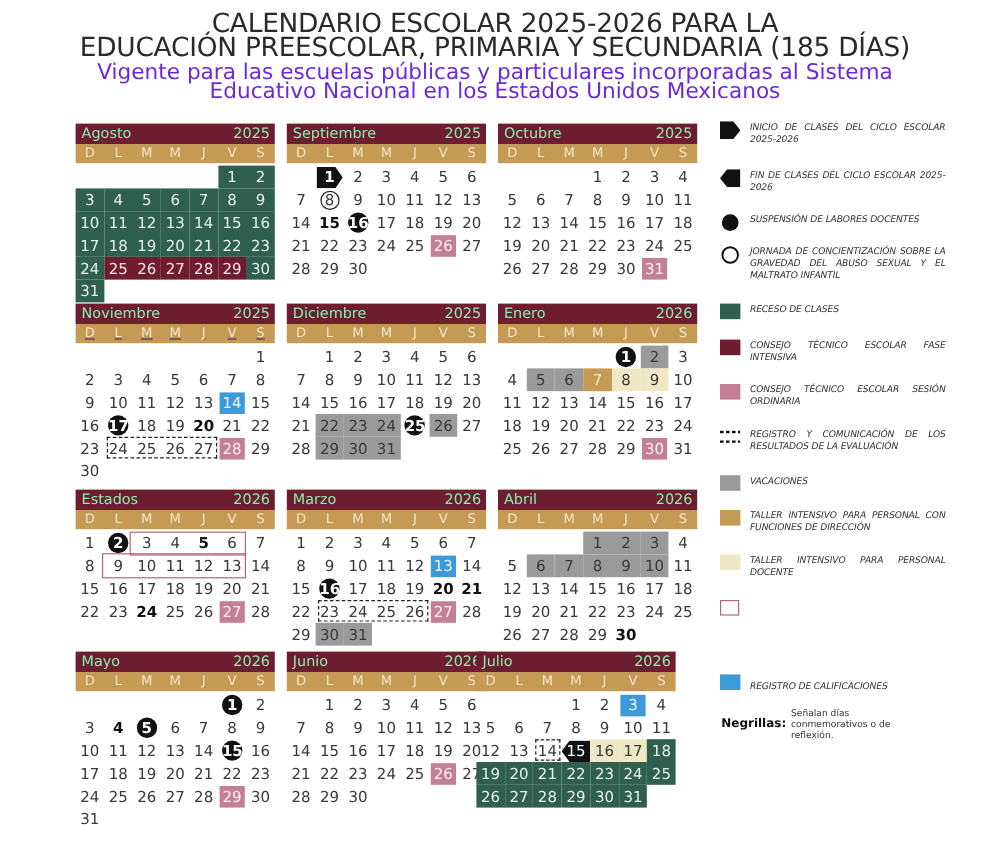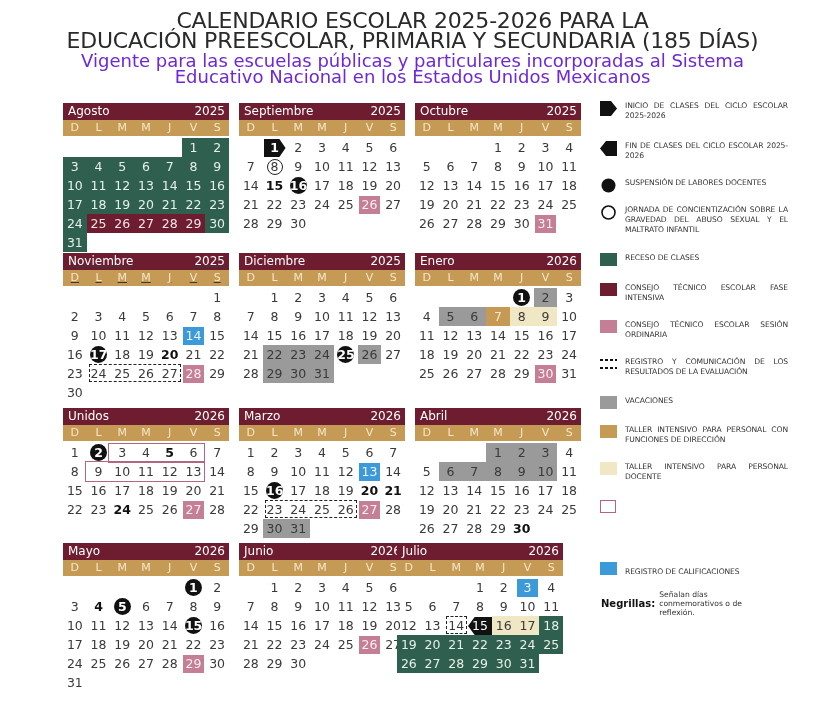--- a/index.html
+++ b/index.html
@@ -1,40 +1,40 @@
 <!DOCTYPE html>
 <html><head>
 <meta charset="utf-8">
 <style>
   html,body{margin:0;padding:0;background:#fff;}
   body{width:825px;height:702px;position:relative;overflow:hidden;font-family:"DejaVu Sans",sans-serif;color:#3a3a3a;}
   .title{position:absolute;left:0;width:825px;text-align:center;font-size:22px;line-height:19px;top:11px;color:#2a2a2a;letter-spacing:-0.2px;}
   .subtitle{position:absolute;left:0;width:825px;text-align:center;font-size:18px;line-height:16px;top:53px;color:#6d28d9;}
   .month{position:absolute;width:166px;}
-  .mhead{height:17px;background:#6e1c30;color:#ffffff;font-size:12px;line-height:17px;display:flex;justify-content:space-between;padding:0 4px 0 5px;}
+  .mhead{height:17px;background:#6e1c30;color:#86efac;font-size:12px;line-height:17px;display:flex;justify-content:space-between;padding:0 4px 0 5px;}
   .dhead{height:16px;background:#c59a55;display:grid;grid-template-columns:repeat(7,1fr);color:#f5e6c8;font-size:11px;line-height:16px;text-align:center;}
   .grid{display:grid;grid-template-columns:repeat(7,1fr);grid-auto-rows:19px;margin-top:2px;position:relative;}
   .d{text-align:center;font-size:12.5px;line-height:19px;position:relative;color:#3a3a3a;}
   .d.b{font-weight:bold;color:#111;}
   .d.receso{background:#2f5f4e;color:#e6efe9;}
   .d.cteint{background:#6e1c30;color:#f1e4e8;}
   .d.cteord span.inner{background:#c47f96;color:#fbeef2;}
   .d.vac{background:#9a9a9a;color:#3a3a3a;}
   .d.tdir{background:#c59a55;color:#f5e6c8;}
   .d.tdoc{background:#f0e7c4;color:#3a3a3a;}
   .d.calif span.inner{background:#3d9ad8;color:#eaf5fc;}
   .inner{display:inline-block;width:21px;height:18px;line-height:18px;}
   .d.susp span.inner{background:#111;color:#fff;border-radius:50%;width:17px;height:17px;line-height:17px;font-weight:bold;}
   .d.jorn span.inner{border:1.5px solid #222;border-radius:50%;width:14px;height:14px;line-height:14px;}
   .d.inicio span.inner{background:#111;color:#fff;clip-path:polygon(0 0,72% 0,100% 50%,72% 100%,0 100%);width:22px;font-weight:bold;}
   .d.fin span.inner{background:#111;color:#fff;clip-path:polygon(28% 0,100% 0,100% 100%,28% 100%,0 50%);width:24px;}
   .dash{position:absolute;border:1.5px dashed #222;pointer-events:none;}
   .pre{position:absolute;border:1.5px solid #b4667f;pointer-events:none;}
   .legend{position:absolute;left:600px;width:188px;}
-  .li{position:absolute;left:0;width:188px;display:flex;align-items:flex-start;}
+  .li{position:absolute;left:0;width:188px;display:flex;align-items:flex-start;font-style:italic;}
   .lsw{width:17px;height:15px;flex:none;margin-right:8px;}
   .ltxt{font-size:7.6px;line-height:10px;color:#333;text-transform:uppercase;text-align:justify;letter-spacing:-0.1px;}
   .neg{position:absolute;left:601px;top:590px;display:flex;align-items:center;}
   .neg b{font-size:10px;color:#111;margin-right:4px;}
   .neg span{font-size:7.6px;line-height:9px;color:#333;width:92px;}
 </style>
 </head>
 <body>
 
 <div>
@@ -349,21 +349,21 @@
         <div class="d"><span class="inner">26</span></div>
         <div class="d"><span class="inner">27</span></div>
         <div class="d"><span class="inner">28</span></div>
         <div class="d"><span class="inner">29</span></div>
         <div class="d cteord"><span class="inner">30</span></div>
         <div class="d"><span class="inner">31</span></div>
       </div>
     </div>
     <div class="month" style="left: 63px; top: 408px;">
       <div class="mhead">
-        <span>Unidos</span>
+        <span>Estados</span>
         <span>2026</span>
       </div>
       <div class="dhead">
         <span>D</span>
         <span>L</span>
         <span>M</span>
         <span>M</span>
         <span>J</span>
         <span>V</span>
         <span>S</span>

